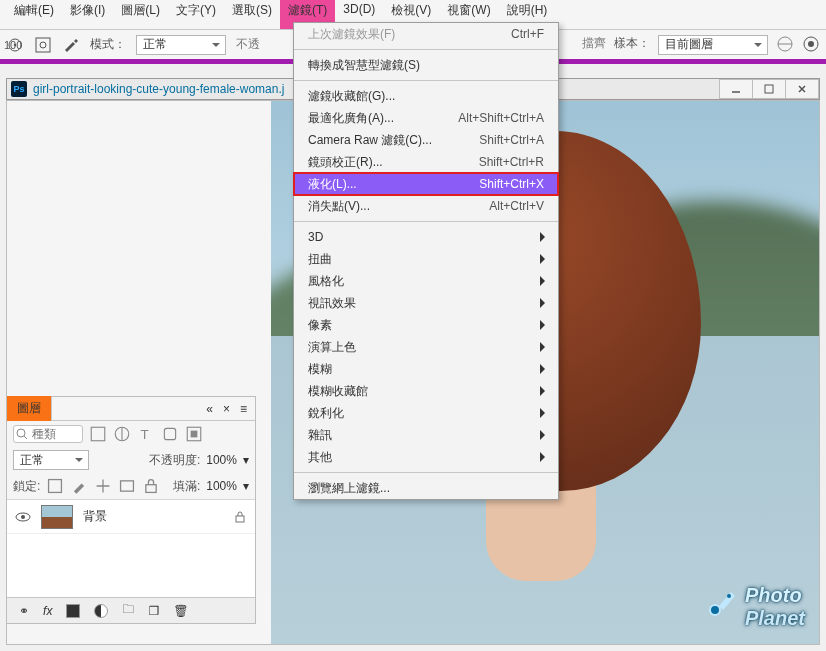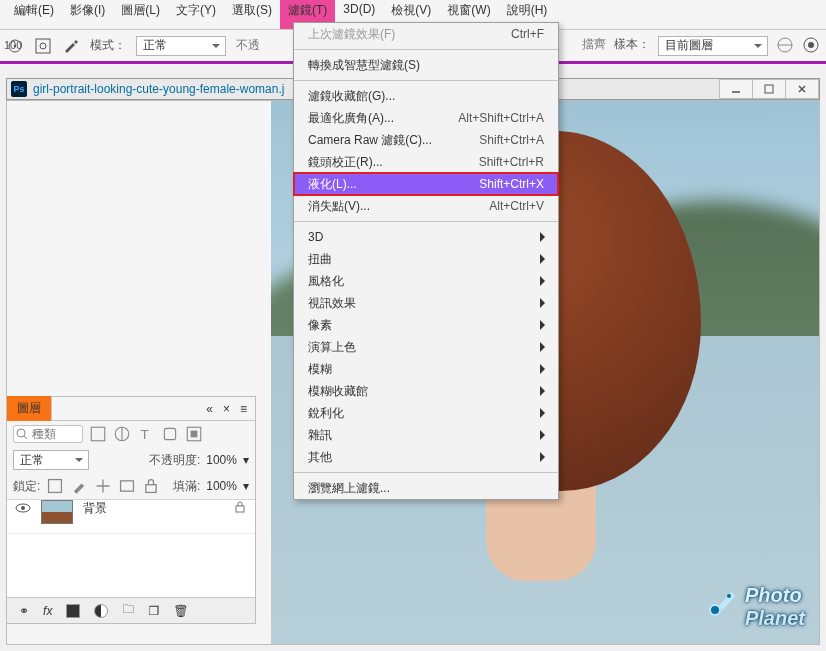--- a/index.html
+++ b/index.html
@@ -2,21 +2,21 @@
 <html><head>
 <meta charset="utf-8">
 <style>
   *{box-sizing:border-box;margin:0;padding:0;font-family:"Microsoft JhengHei",Arial,sans-serif;font-size:12px;color:#333;-webkit-font-smoothing:antialiased}
   body{background:#f0f0f0;width:826px;height:651px;overflow:hidden;position:relative}
   
   .menubar{display:flex;height:30px;background:#f5f5f5;border-bottom:1px solid #c9c9c9;padding:0 6px;}
   .menubar .mitem{padding:2px 8px;cursor:default}
   .menubar .mitem.open{background:#ec4899}
   
-  .optbar{display:flex;align-items:center;height:34px;background:#f5f5f5;border-bottom:3px solid #a21caf;padding:0 6px;gap:10px}
+  .optbar{display:flex;align-items:center;height:34px;background:#f5f5f5;border-bottom:5px solid #a21caf;padding:0 6px;gap:10px}
   .ico{width:18px;height:18px;display:inline-flex;align-items:center;justify-content:center}
   .ico svg{width:18px;height:18px}
   .sel{height:20px;border:1px solid #b5b5b5;background:#fff;display:inline-flex;align-items:center;padding:0 16px 0 6px;position:relative;min-width:90px}
   .sel::after{content:"";position:absolute;right:5px;top:7px;border:4px solid transparent;border-top-color:#666}
   .lbl{color:#555}
   .optbar .stub{color:#777}
   .optbar .right{margin-left:auto;display:flex;align-items:flex-start;gap:8px}
   .num100{position:absolute;left:4px;top:39px;font-size:11px;color:#555}
   
   .docbar{position:absolute;left:6px;top:78px;right:6px;height:22px;background:#e9e9e9;border:1px solid #999;display:flex;align-items:center;padding-left:4px;gap:6px}
@@ -47,21 +47,21 @@
   .menu .row.hl{background:#8b5cf6;color:#fff;outline:2px solid #e02020;outline-offset:-1px}
   .menu .row.hl .sc,.menu .row.hl span{color:#fff}
   .menu .sep{height:1px;background:#c6c6c6;margin:4px 0}
   .menu .row .arrow{position:absolute;right:8px;top:6px;border:5px solid transparent;border-left-color:#333}
   
   .panel{position:absolute;left:6px;top:396px;width:250px;background:#f5f5f5;border:1px solid #bdbdbd;z-index:5}
   .panel .tabbar{height:24px;display:flex;align-items:center;border-bottom:1px solid #c6c6c6}
   .panel .tab{padding:4px 10px;border-right:1px solid #c6c6c6;background:#f97316}
   .panel .tabicons{margin-left:auto;display:flex;gap:10px;padding-right:8px;color:#777}
   .panel .row2{display:flex;align-items:center;height:26px;padding:0 6px;gap:6px;color:#666}
-  .panel .layer{display:flex;height:34px;border-top:1px solid #d6d6d6;padding:0 8px;gap:10px;background:#fff}
+  .panel .layer{display:flex;align-items:center;height:34px;border-top:1px solid #d6d6d6;padding:0 8px;gap:10px;background:#fff}
   .panel .thumb{width:32px;height:24px;border:1px solid #777;background:linear-gradient(#a4c7d6 50%,#8d5232 50%)}
   .eye{width:16px;height:16px}
   .spacer{flex:1}
   .lock{width:14px;height:14px}
   .panel .bottom{display:flex;align-items:center;height:26px;border-top:1px solid #c6c6c6;gap:14px;padding:0 12px;color:#888;background:#eee}
   .miniico{width:14px;height:14px;display:inline-block;border:1px solid #999}
   .blk{background:#333}
   .halfcirc{border-radius:50%;background:linear-gradient(90deg,#333 50%,#fff 50%)}
   input[type=text].search{border:1px solid #c3c3c3;border-radius:3px;height:18px;padding:0 4px 0 18px;width:70px;background:#fff}
   .searchwrap{position:relative}

